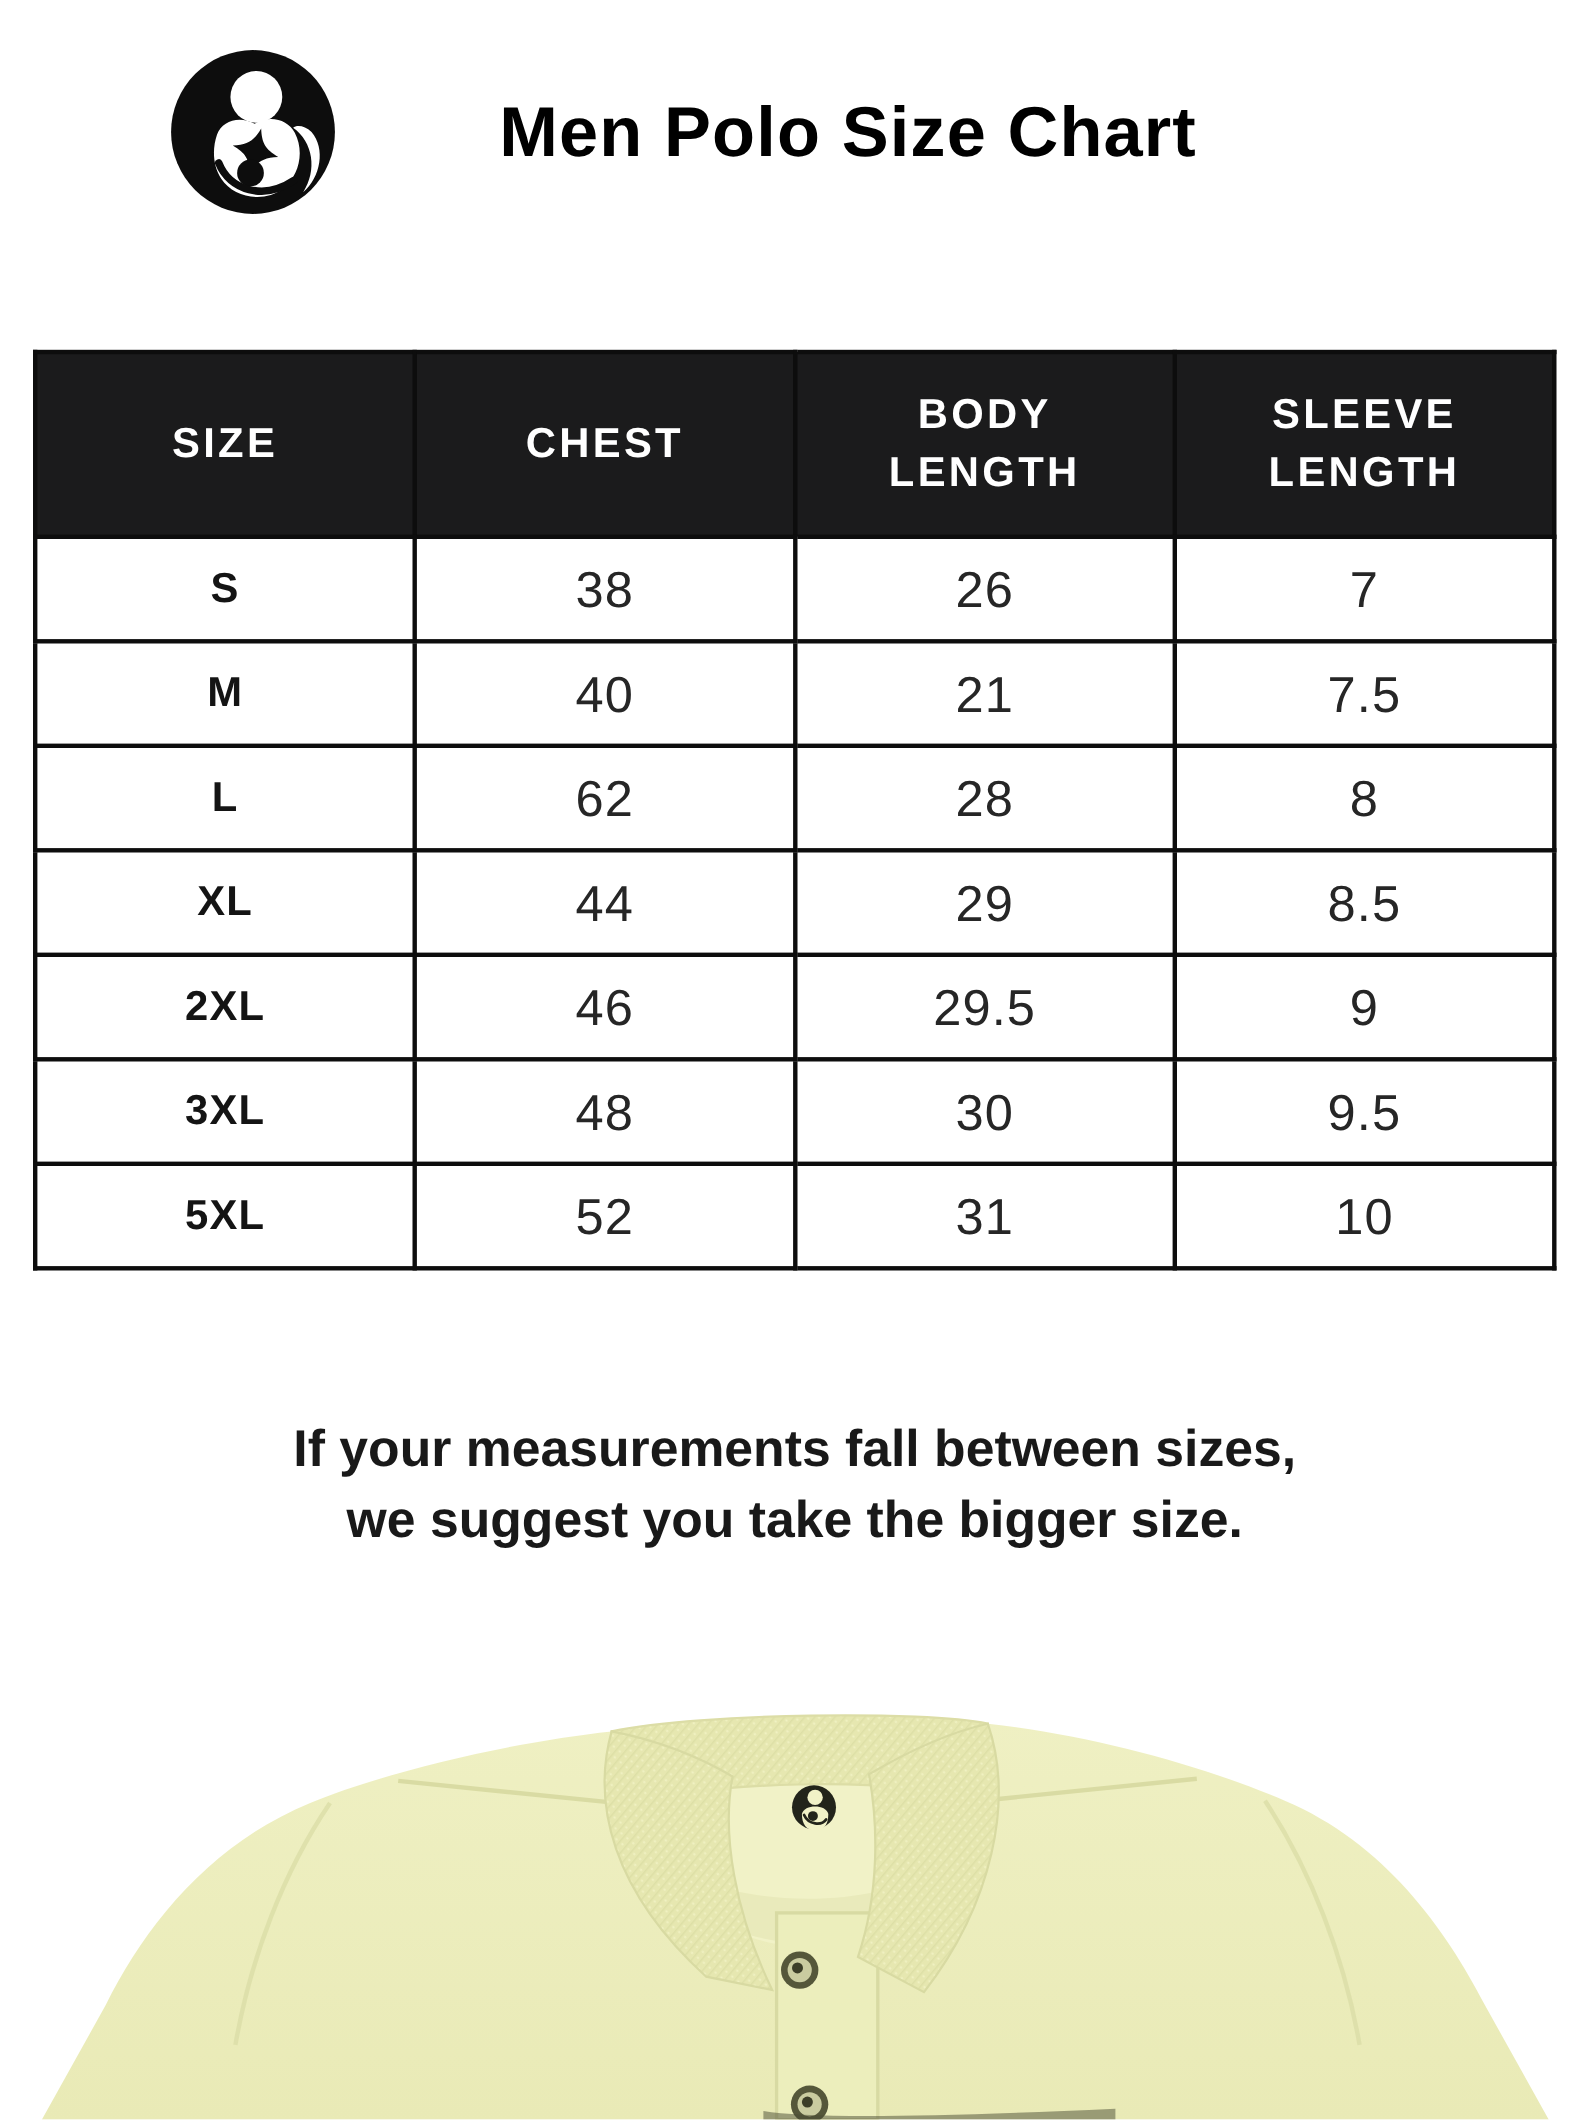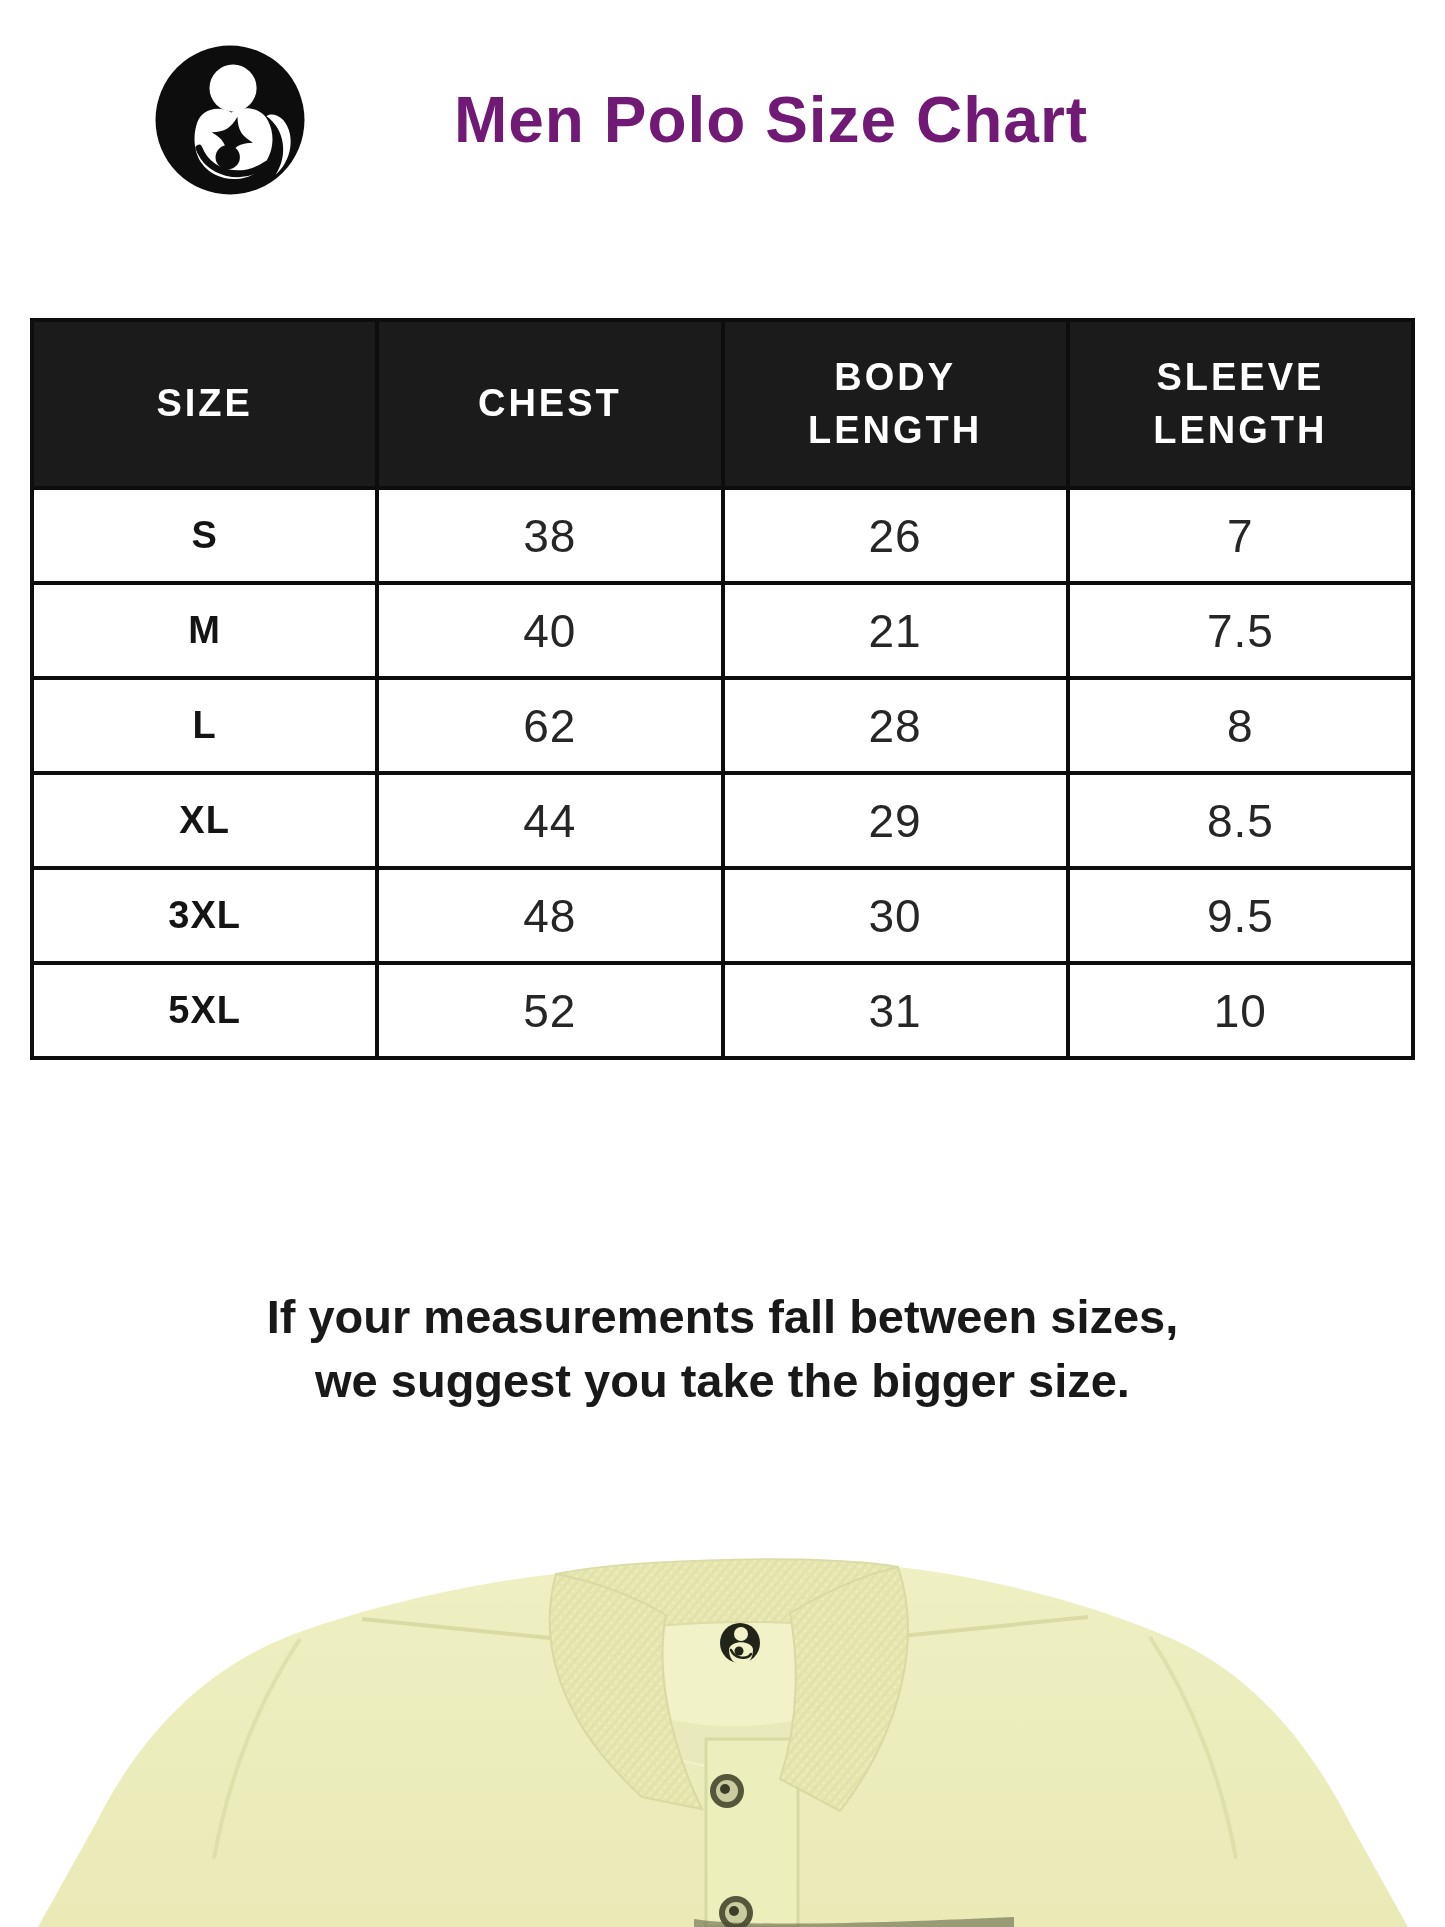--- a/index.html
+++ b/index.html
@@ -3,21 +3,21 @@
 <meta charset="utf-8">
 <style>
   html,body{margin:0;padding:0;}
   body{background:#ffffff;font-family:"Liberation Sans", sans-serif;}
   .page{position:relative;width:1445px;height:1927px;background:#fff;overflow:hidden;}
 
   
   .brand-logo{position:absolute;left:154px;top:44px;width:152px;height:152px;}
   .page-title{position:absolute;left:306px;top:44px;width:930px;height:152px;
     display:flex;align-items:center;justify-content:center;
-    font-size:64px;font-weight:800;letter-spacing:1px;color:#701a75;white-space:nowrap;}
+    font-size:64px;font-weight:800;letter-spacing:1px;color:#000000;white-space:nowrap;}
 
   
   table.size-table{position:absolute;left:30px;top:318px;width:1385px;
     border-collapse:collapse;table-layout:fixed;border-radius:14px;}
   table.size-table td,table.size-table th{border:4px solid #0d0d0d;text-align:center;vertical-align:middle;}
   table.size-table th{background:#1b1b1c;color:#ffffff;height:164px;
     font-size:38px;font-weight:800;letter-spacing:3px;line-height:1.4;padding:0 48px;}
   table.size-table td{height:89px;background:#ffffff;}
   td.size-cell{font-size:38px;font-weight:800;letter-spacing:1px;color:#141414;}
   td.num-cell{font-size:46px;font-weight:400;letter-spacing:1px;color:#262626;}
@@ -72,20 +72,26 @@
         <td class="size-cell">L</td>
         <td class="num-cell">62</td>
         <td class="num-cell">28</td>
         <td class="num-cell">8</td>
       </tr>
       <tr>
         <td class="size-cell">XL</td>
         <td class="num-cell">44</td>
         <td class="num-cell">29</td>
         <td class="num-cell">8.5</td>
+      </tr>
+      <tr>
+        <td class="size-cell">2XL</td>
+        <td class="num-cell">46</td>
+        <td class="num-cell">29.5</td>
+        <td class="num-cell">9</td>
       </tr>
       <tr>
         <td class="size-cell">3XL</td>
         <td class="num-cell">48</td>
         <td class="num-cell">30</td>
         <td class="num-cell">9.5</td>
       </tr>
       <tr>
         <td class="size-cell">5XL</td>
         <td class="num-cell">52</td>

